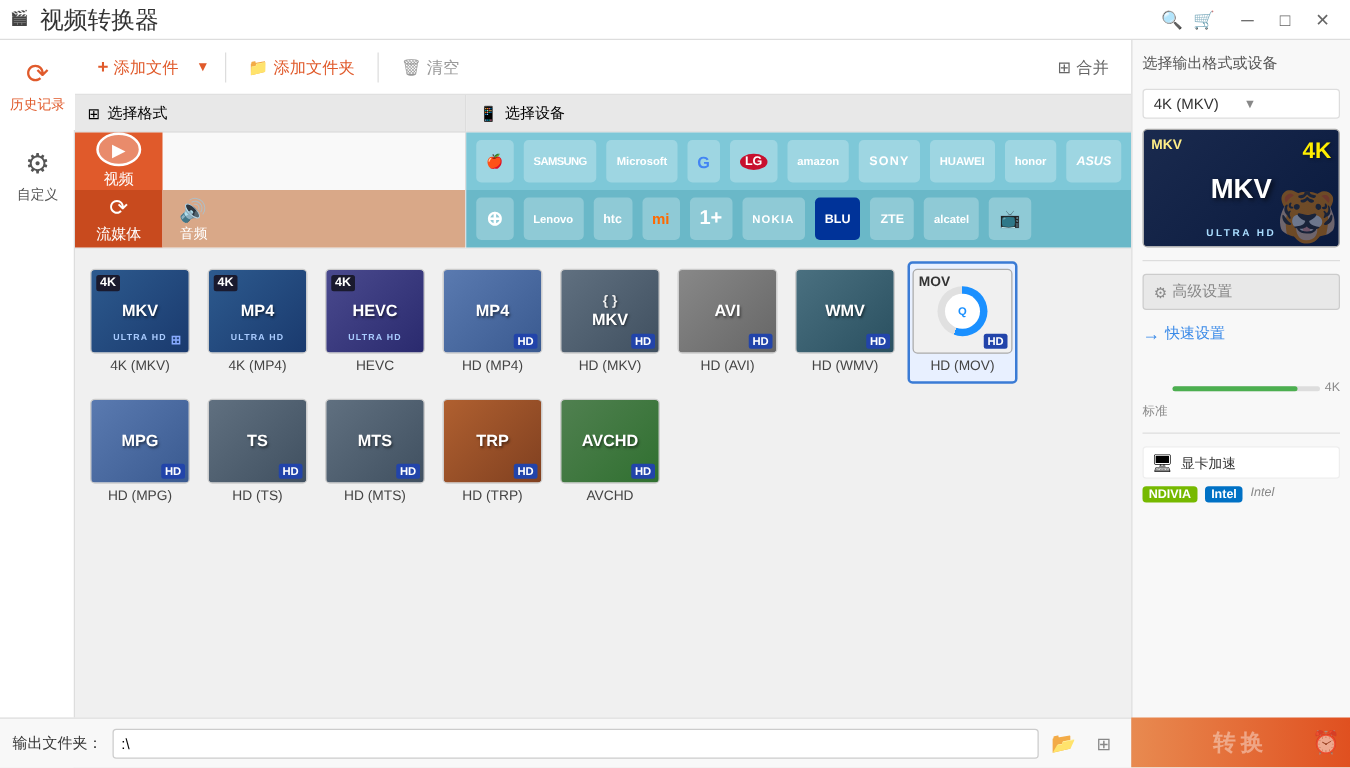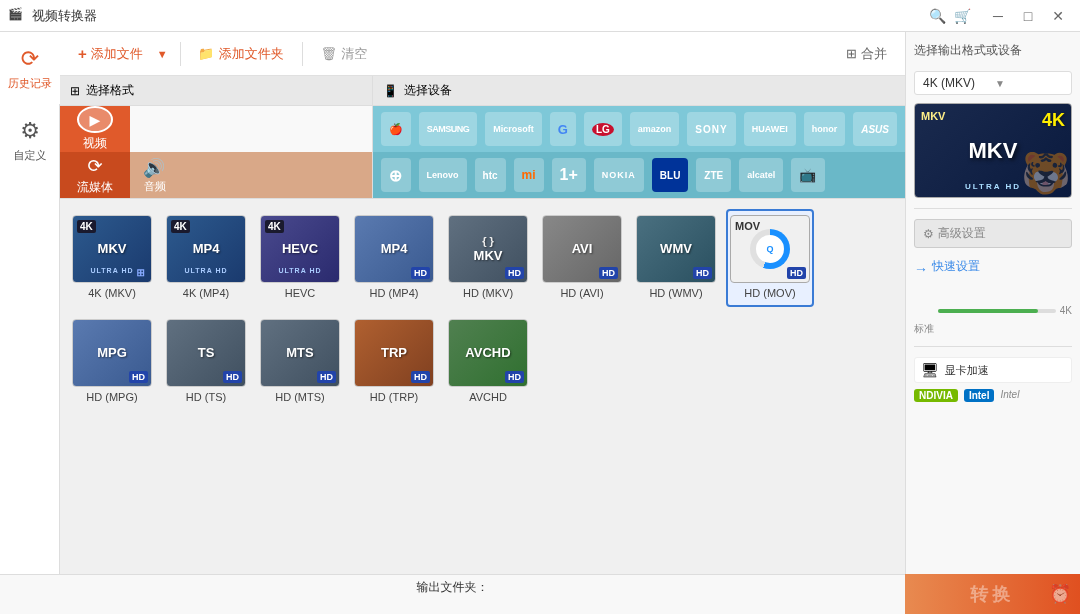--- a/index.html
+++ b/index.html
@@ -9,21 +9,21 @@
     .titlebar {
       height: 32px;
       background: #fff;
       display: flex;
       align-items: center;
       padding: 0 8px;
       border-bottom: 1px solid #ddd;
       user-select: none;
     }
     .titlebar-icon { width: 18px; height: 18px; margin-right: 6px; }
-    .titlebar-title { font-size: 13px; color: #333; flex: 1; font-family: Liberation Mono, monospace; }
+    .titlebar-title { font-size: 19px; color: #333; flex: 1; font-family: Liberation Mono, monospace; }
     .titlebar-controls { display: flex; gap: 2px; }
     .titlebar-btn {
       width: 28px; height: 22px;
       background: none; border: none; cursor: pointer;
       font-size: 14px; color: #666;
       display: flex; align-items: center; justify-content: center;
     }
 
     
     .main-layout {
@@ -375,21 +375,21 @@
       padding: 1px 5px; border-radius: 3px; font-weight: bold;
     }
 
     
     .bottom-bar {
       position: absolute; bottom: 0; left: 0; right: 175px;
       height: 40px;
       background: #f8f8f8;
       border-top: 1px solid #ddd;
       display: flex; align-items: center;
-      padding: 4px 10px; gap: 24px; flex-direction: column;
+      padding: 4px 10px; gap: 8px;
     }
     .output-folder-label { font-size: 12px; color: #333; white-space: nowrap; }
     .output-folder-input {
       flex: 1; height: 24px; border: 1px solid #ccc; border-radius: 3px;
       padding: 0 6px; font-size: 12px; background: #fff;
     }
     .folder-browse-btn {
       width: 24px; height: 24px;
       background: none; border: none; cursor: pointer;
       font-size: 16px; color: #f0a020;

